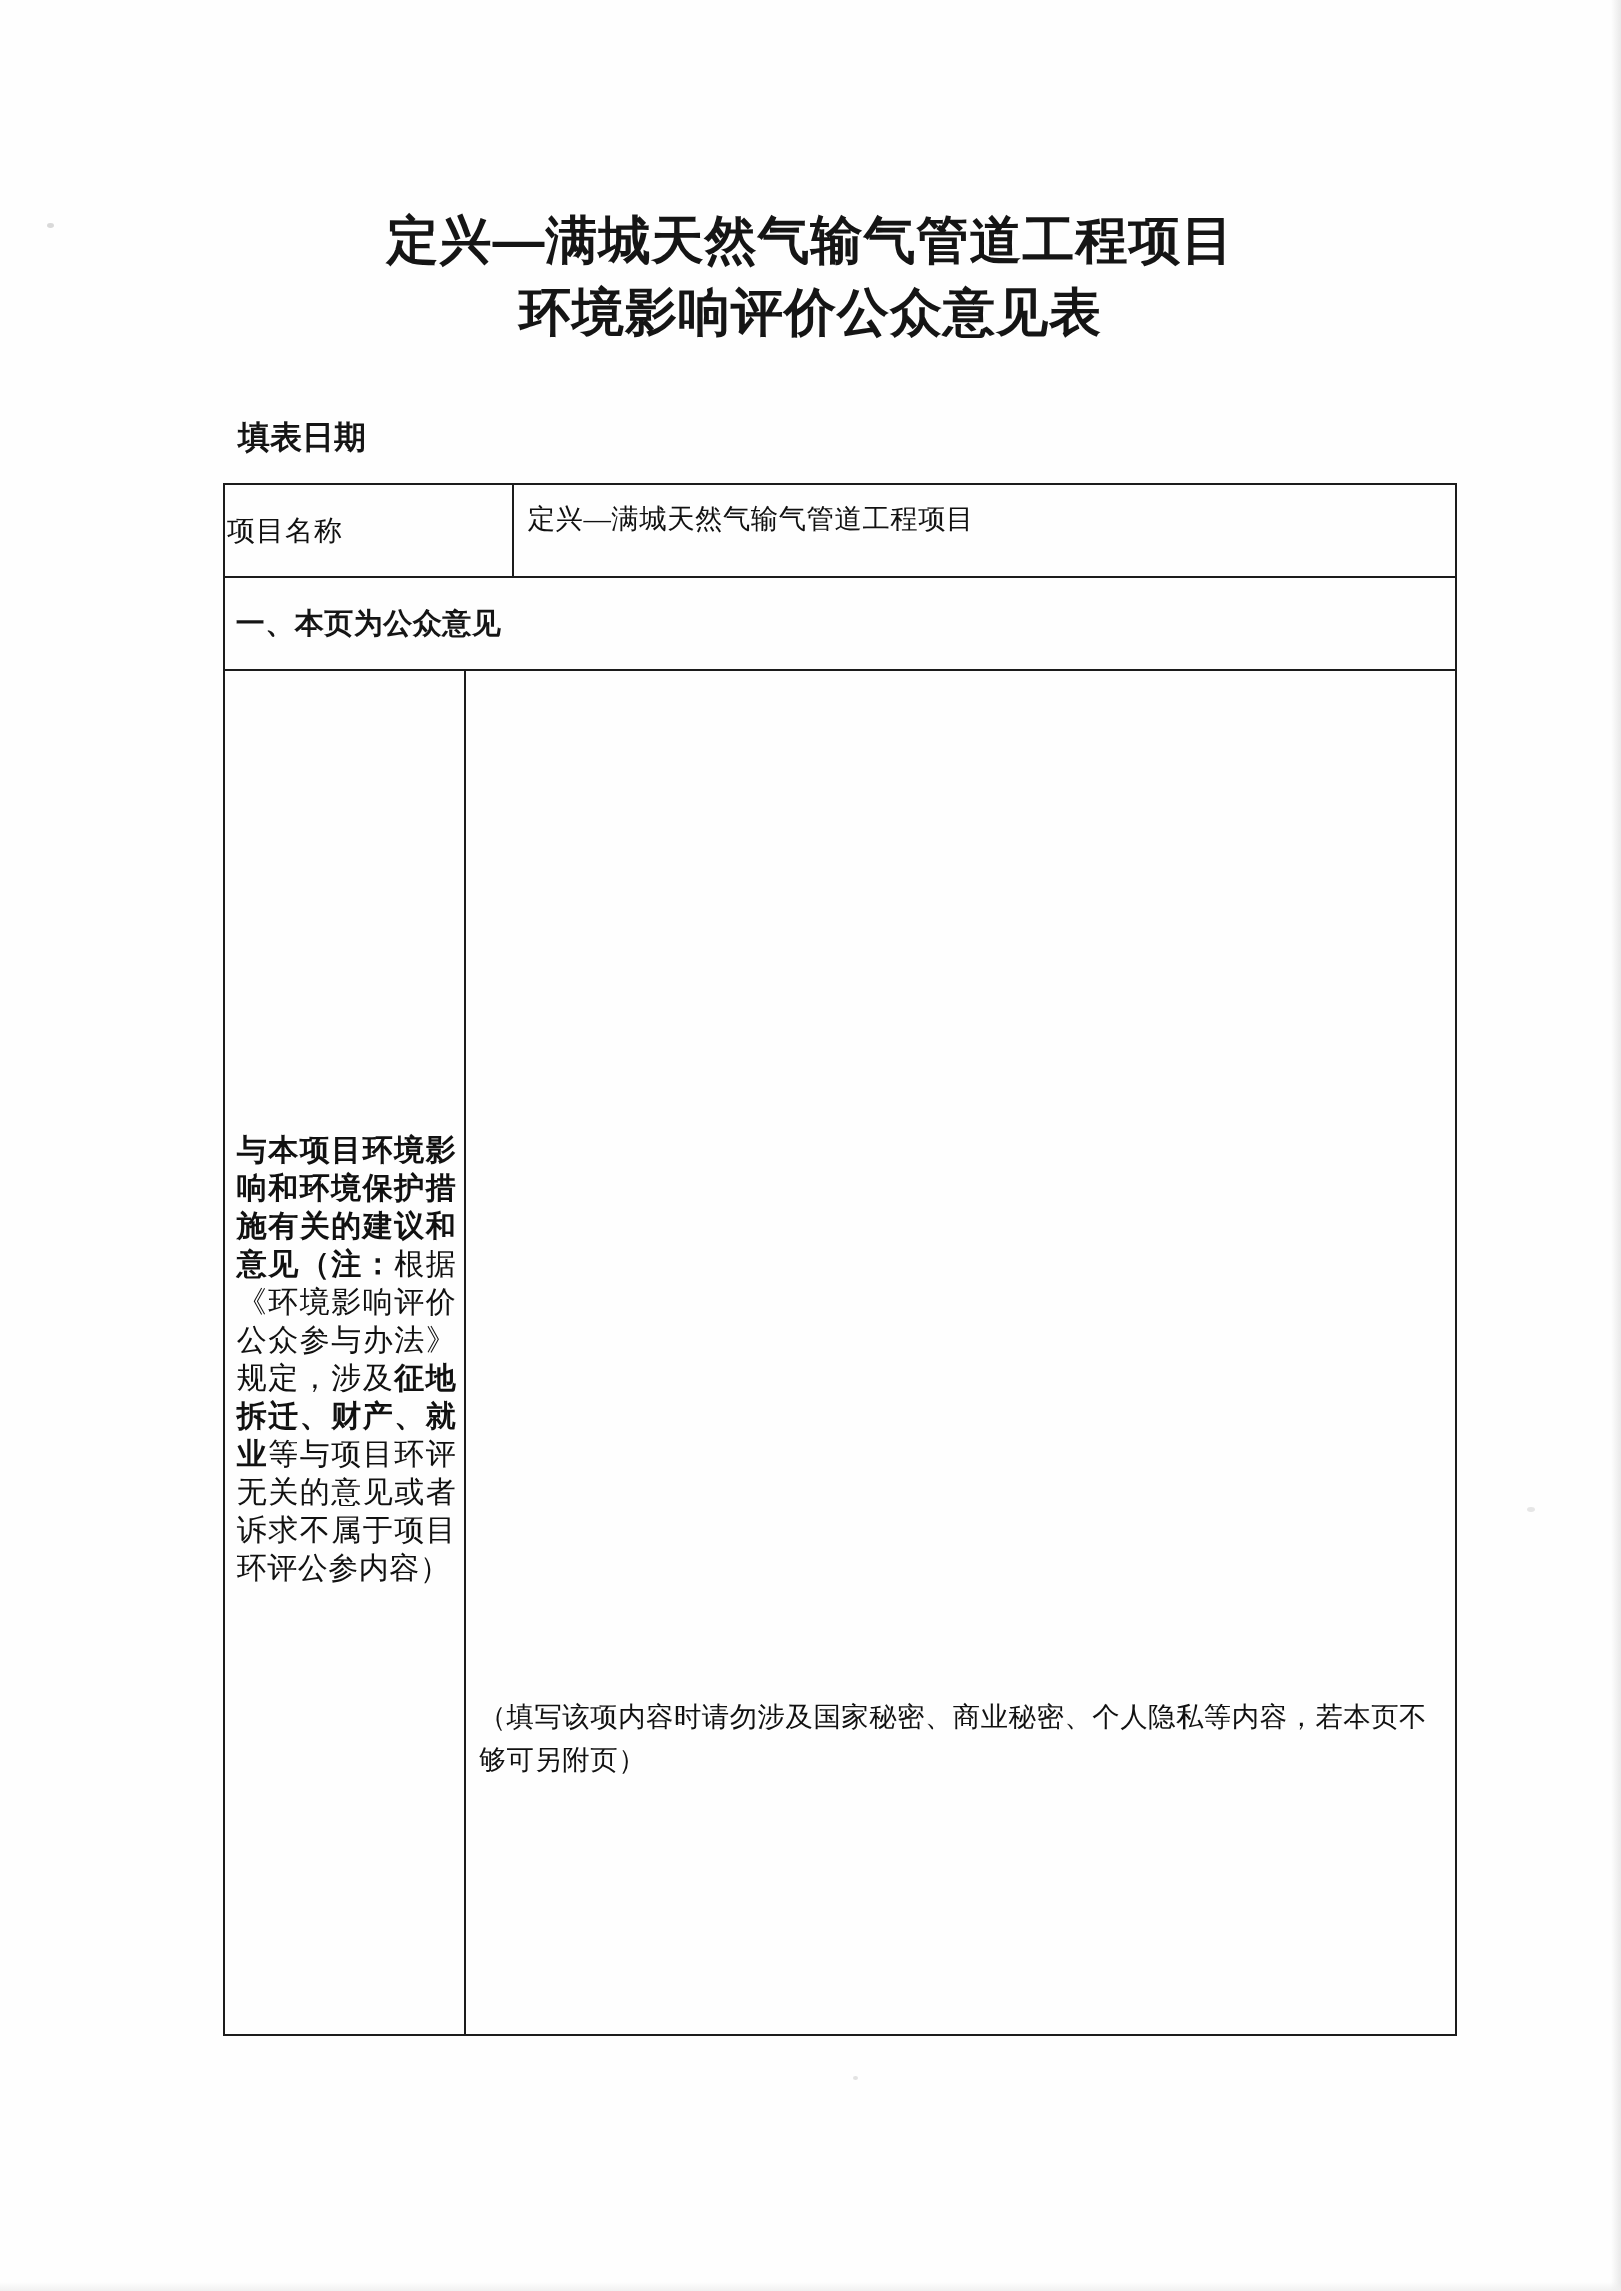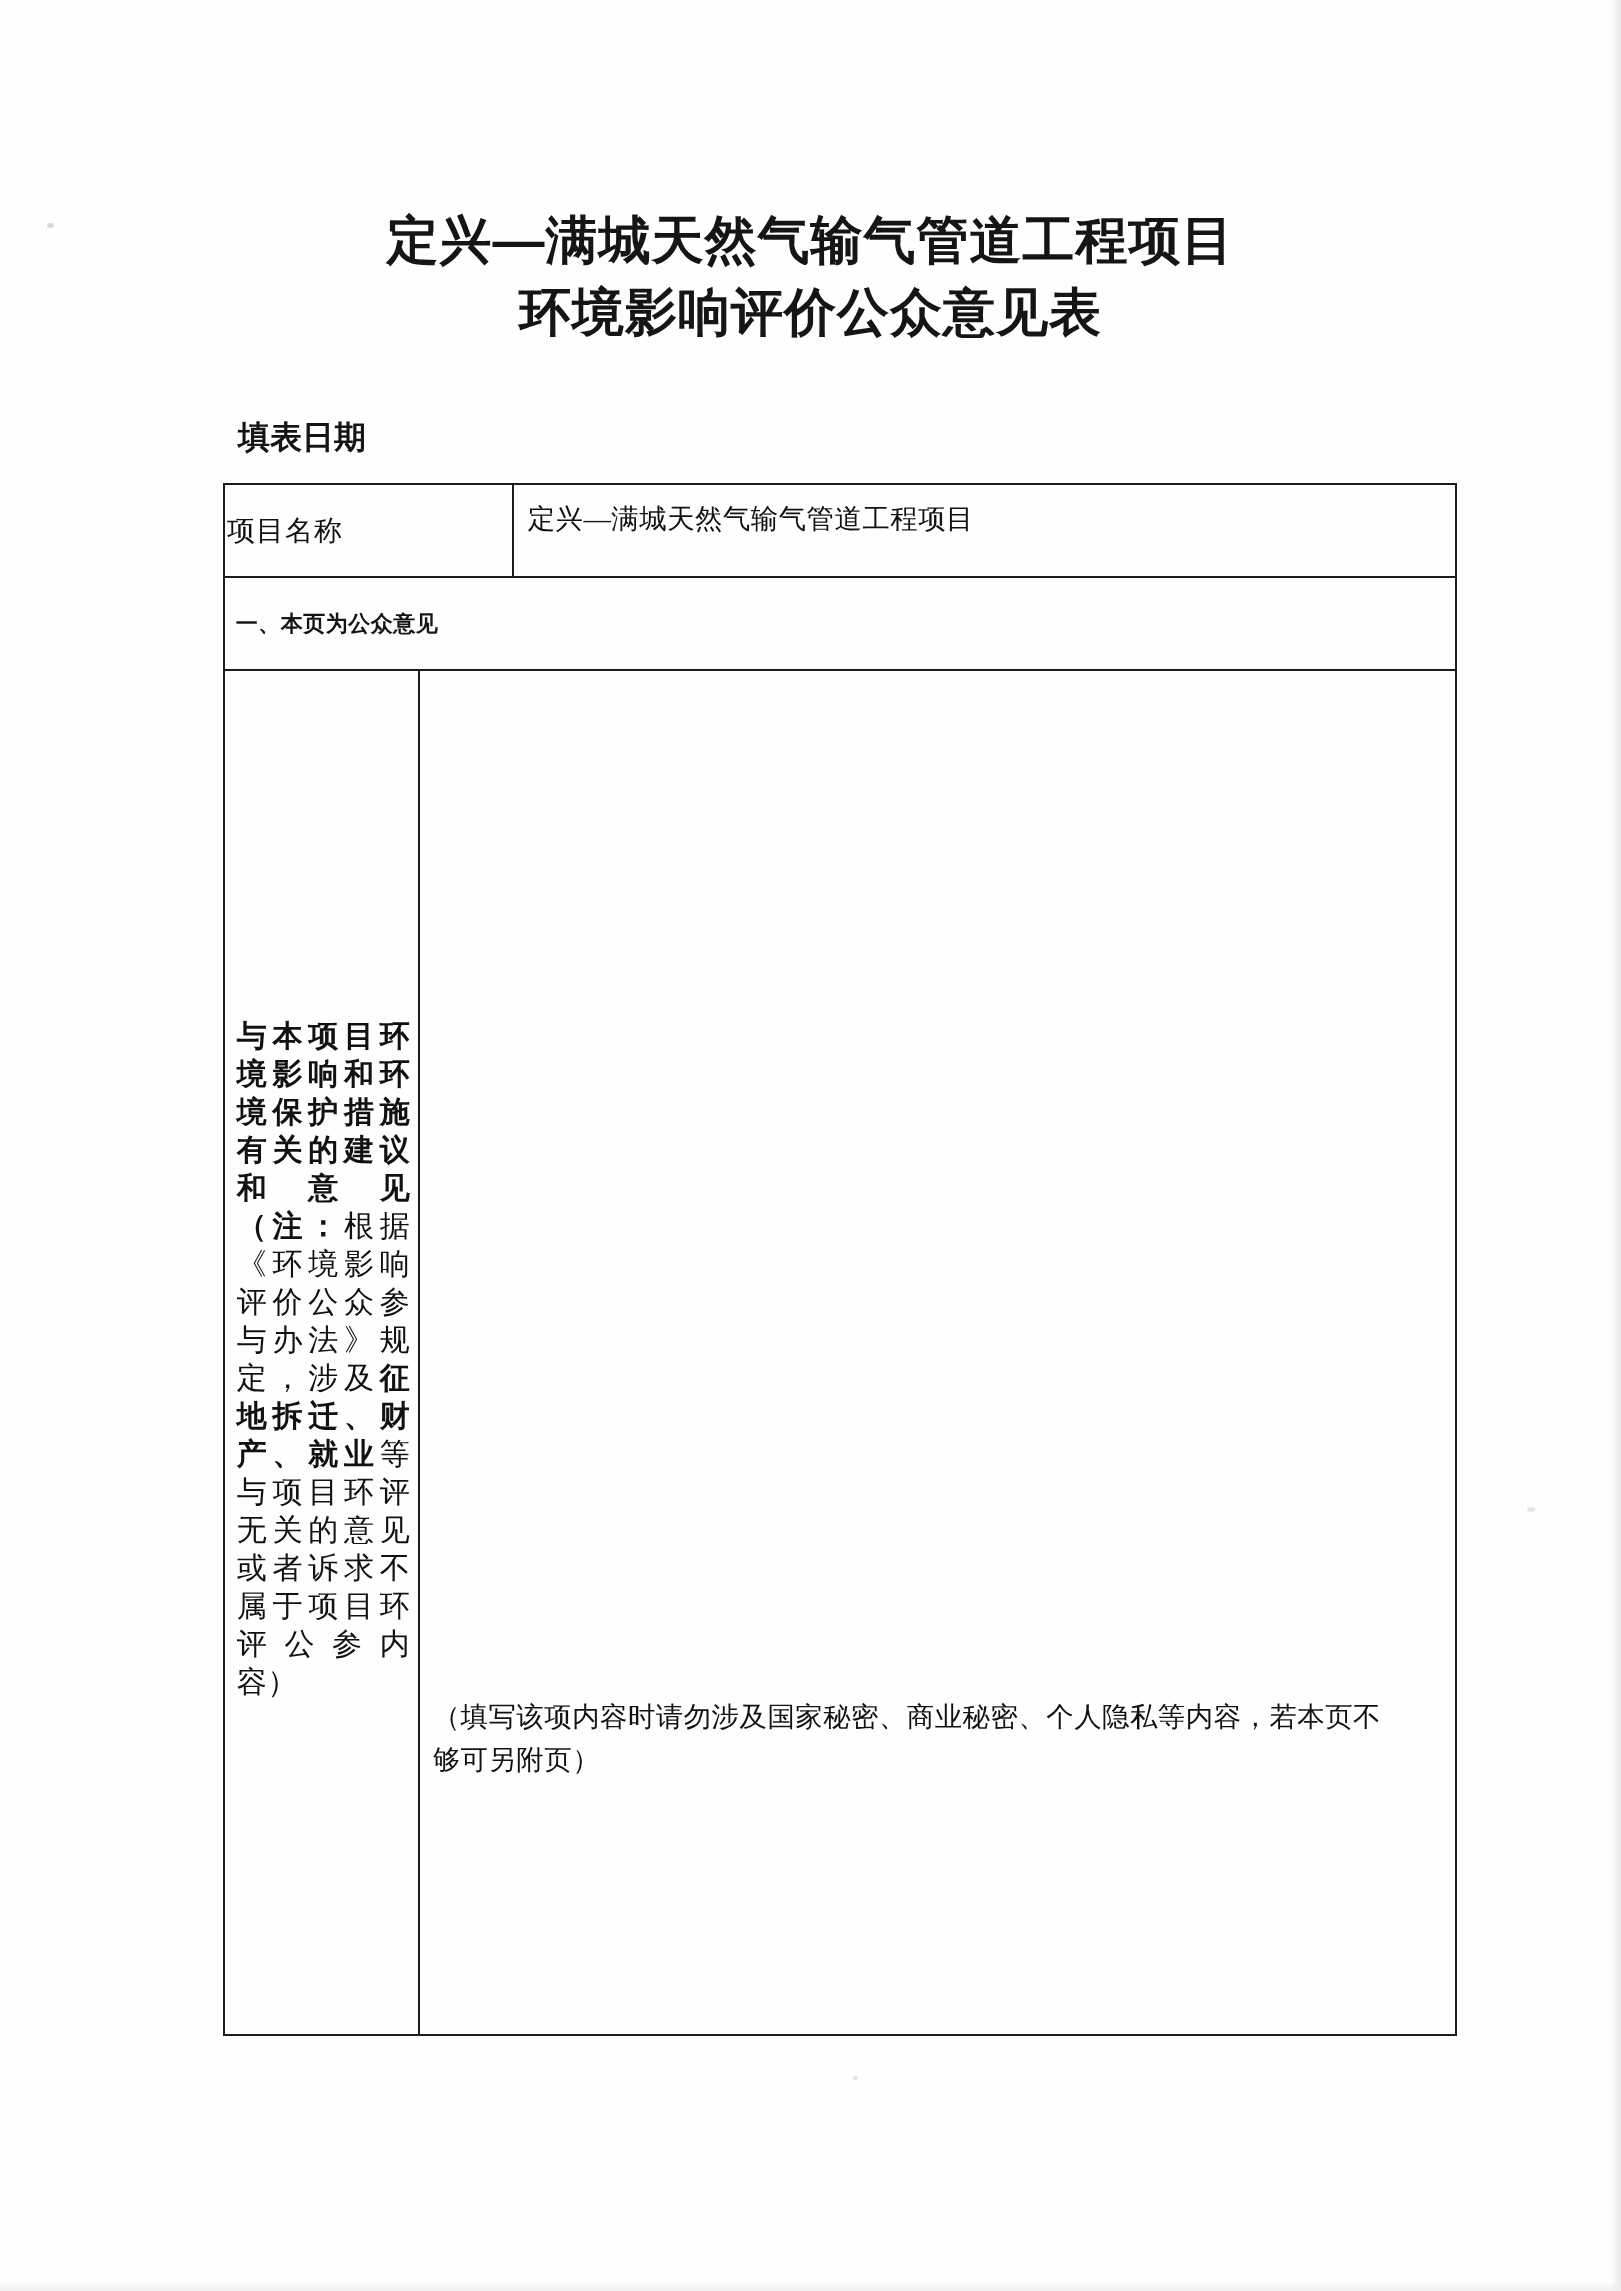--- a/index.html
+++ b/index.html
@@ -62,25 +62,25 @@
     font-size:28px;letter-spacing:1px;
   }
   .cell-project-value{
     flex:1;box-sizing:border-box;padding:15.7px 9.8px 0 13.7px;
     font-size:27.4px;letter-spacing:0.5px;
   }
   .row-section{
     height:93px;border-bottom:2.9px solid #1c1c1c;
     display:flex;align-items:center;padding-left:10.8px;box-sizing:border-box;
     font-family:"Liberation Sans", sans-serif;
-    font-weight:bold;font-size:22px;letter-spacing:0.5px;color:#151515;
+    font-weight:bold;font-size:29px;letter-spacing:0.5px;color:#151515;
   }
   .row-opinion{display:flex;height:1363px;}
   .cell-opinion-label{
-    width:195px;box-sizing:border-box;border-right:2px solid #1c1c1c;
+    width:241px;box-sizing:border-box;border-right:2px solid #1c1c1c;
     display:flex;align-items:center;
     padding:13.7px 7.8px 0 11.8px;
   }
   .opinion-label-text{
     font-size:30px;line-height:38px;letter-spacing:0.5px;
     text-align:justify;
   }
   .seg-b{font-weight:bold;}
   .cell-opinion-content{flex:1;position:relative;}
   .opinion-note{

